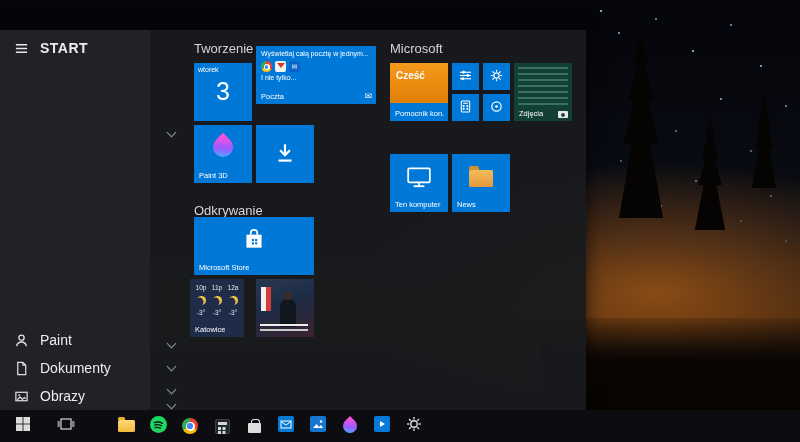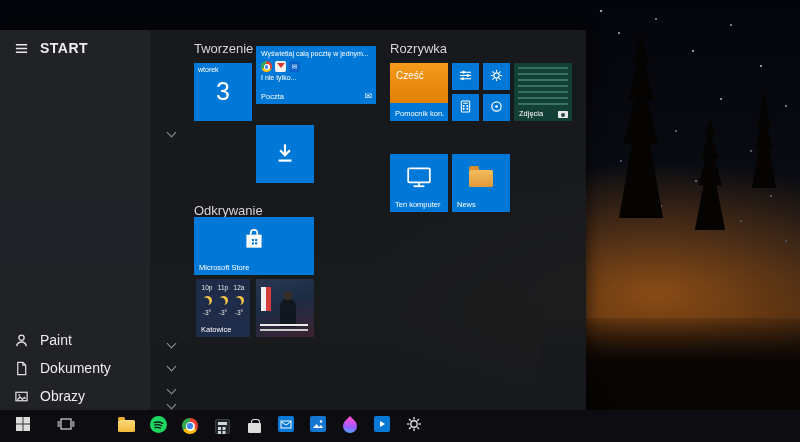--- a/index.html
+++ b/index.html
@@ -71,21 +71,21 @@
   .tile.weather{background:#1e2c49}
   .wx-cols{display:flex;padding:5px 3px 0}
   .wx-col{flex:1;text-align:center}
   .wx-hour{font-size:6.5px;color:#e8e8e8}
   .moon{display:inline-block;width:9px;height:9px;border-radius:50%;margin:2px 0 0;
     box-shadow:inset -2.5px 1.5px 0 0 #f4c244}
   .wx-temp{font-size:6.5px;color:#e8e8e8}
 
   
   .tips-orange{position:absolute;inset:0 0 18px 0;background:linear-gradient(180deg,#f49a1c,#e27f06)}
-  .tips-hi{position:absolute;top:7px;left:6px;font-size:10px;font-weight:normal;color:#fff}
+  .tips-hi{position:absolute;top:7px;left:6px;font-size:10px;font-weight:bold;color:#fff}
 
   
   .tile.photos{background:#123f36}
   .photos-rows{position:absolute;inset:4px 4px 14px 4px;
     background:repeating-linear-gradient(180deg,rgba(150,230,190,.3) 0 2px,rgba(20,60,50,0) 2px 6px)}
   .cam{position:absolute;right:4px;bottom:3px;width:10px;height:7px;background:#e8e8e8;border-radius:1px}
   .cam::before{content:"";position:absolute;left:3px;top:1.5px;width:4px;height:4px;border-radius:50%;background:#27463f}
 
   
   .tile.news-photo{background:linear-gradient(160deg,#2a3750 0%,#1d2c45 45%,#3d2230 100%)}
@@ -188,40 +188,44 @@
                 <circle cx="5.5" cy="6.5" r="1" fill="#e0e0e0" stroke="none"></circle>
               <path d="M3.5 11.5l3-3 2.5 2.5 2-2 1.5 1.5"></path>
             </svg>
           </span>
           <span class="rail-label">Obrazy</span>
         </div>
       </div>
     </div>
 
     <div class="group-label" style="left:194px;top:11px">Tworzenie</div>
-    <div class="group-label" style="left:390px;top:11px">Rozrywka</div>
+    <div class="group-label" style="left:390px;top:11px">Microsoft</div>
     <div class="group-label" style="left:194px;top:173px">Odkrywanie</div>
 
     <div class="tile" style="left:194px;top:33px;width:58px;height:58px">
       <div class="cal-day">wtorek</div>
       <div class="cal-num">3</div>
     </div>
 
     <div class="tile" style="left:256px;top:16px;width:120px;height:58px">
       <div class="mail-head">Wyświetlaj całą pocztę w jednym...</div>
       <div class="mail-icons">
         <span class="mi mi-chrome"></span>
         <span class="mi mi-gmail"></span>
         <span class="mi mi-outlook"></span>
       </div>
       <div class="mail-sub">I nie tylko...</div>
       <div class="tile-label">Poczta</div>
       <span class="mail-env">✉</span>
     </div>
 
+    <div class="tile" style="left:194px;top:95px;width:58px;height:58px">
+      <div class="drop"></div>
+      <div class="tile-label">Paint 3D</div>
+    </div>
 
     <div class="tile" style="left:256px;top:95px;width:58px;height:58px">
       <span class="center-icon" style="top:15px">
         <svg viewBox="0 0 24 24" width="26" height="26" fill="none" stroke="#fff" stroke-width="2">
           <path d="M12 4v9"></path>
             <path d="M7.5 9.5 12 14l4.5-4.5"></path>
             <path d="M6 19h12"></path>
         </svg>
       </span>
     </div>
@@ -233,21 +237,21 @@
           <path d="M9 8V6.5a3 3 0 0 1 6 0V8" stroke="#fff" stroke-width="1.6" fill="none"></path>
           <rect x="10" y="12" width="2" height="2" fill="#0078d7"></rect>
             <rect x="13" y="12" width="2" height="2" fill="#0078d7"></rect>
           <rect x="10" y="15" width="2" height="2" fill="#0078d7"></rect>
             <rect x="13" y="15" width="2" height="2" fill="#0078d7"></rect>
         </svg>
       </span>
       <div class="tile-label">Microsoft Store</div>
     </div>
 
-    <div class="tile weather" style="left:196px;top:249px;width:54px;height:58px">
+    <div class="tile weather" style="left:190px;top:249px;width:54px;height:58px">
       <div class="wx-cols">
         <div class="wx-col">
           <div class="wx-hour">10p</div>
           <span class="moon"></span>
           <div class="wx-temp">-3°</div>
         </div>
         <div class="wx-col">
           <div class="wx-hour">11p</div>
           <span class="moon"></span>
           <div class="wx-temp">-3°</div>

